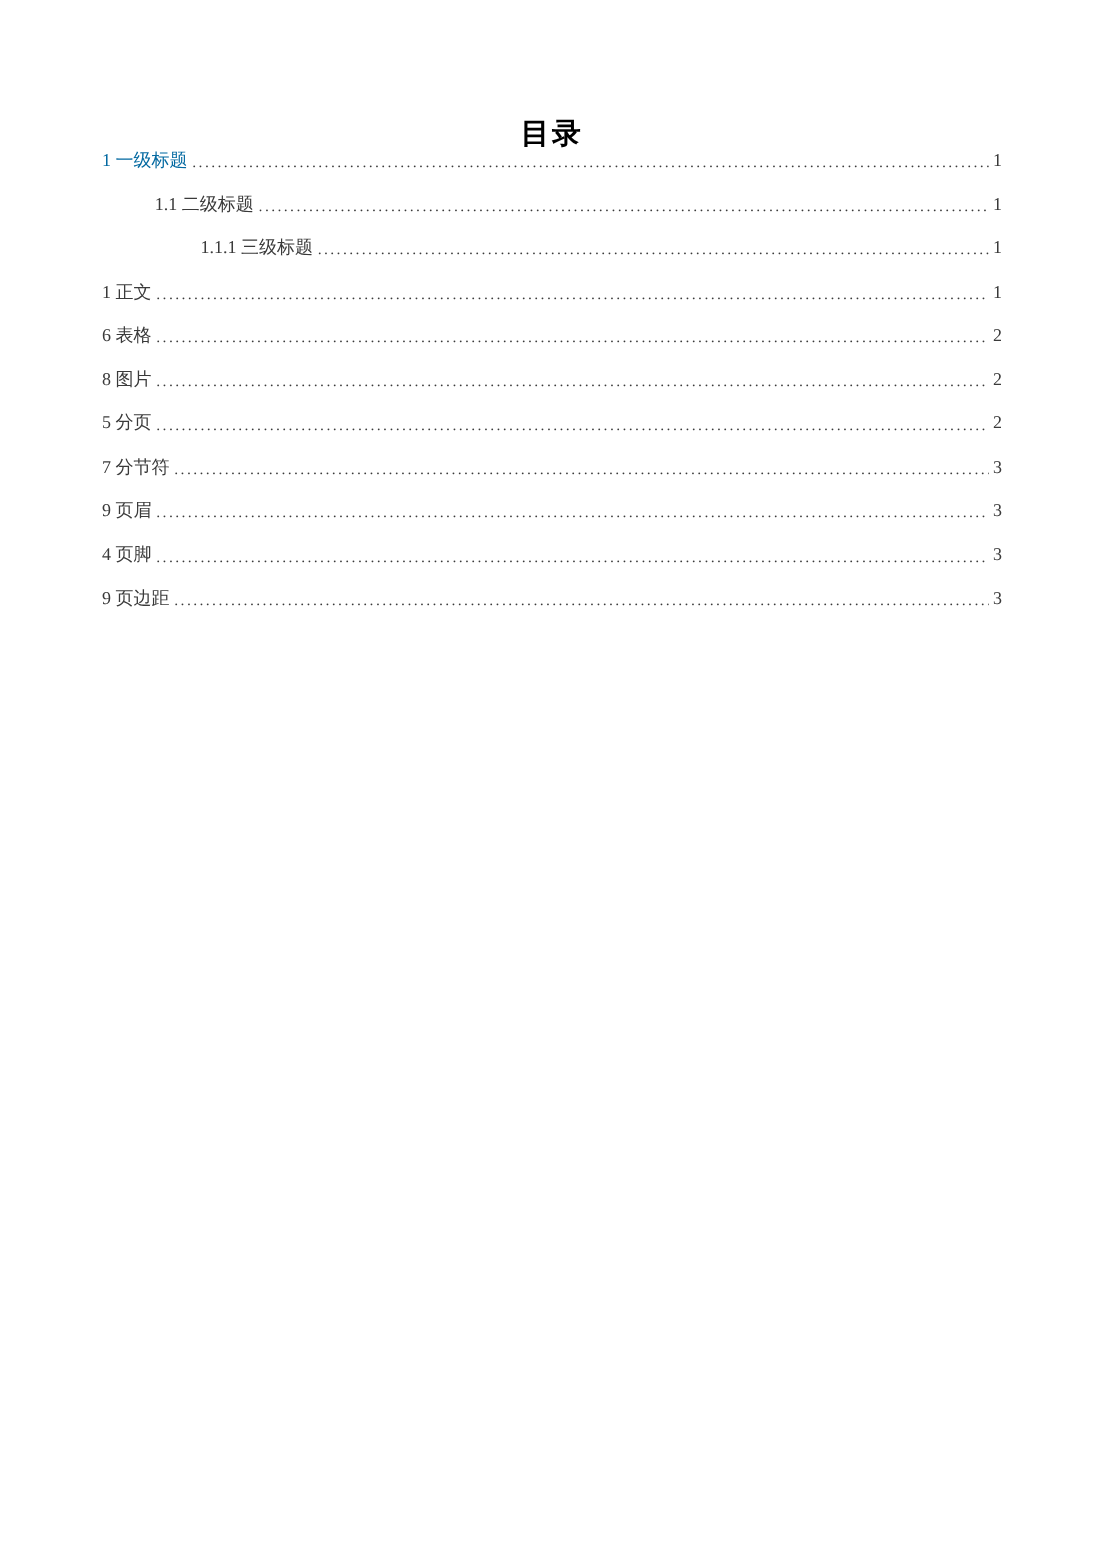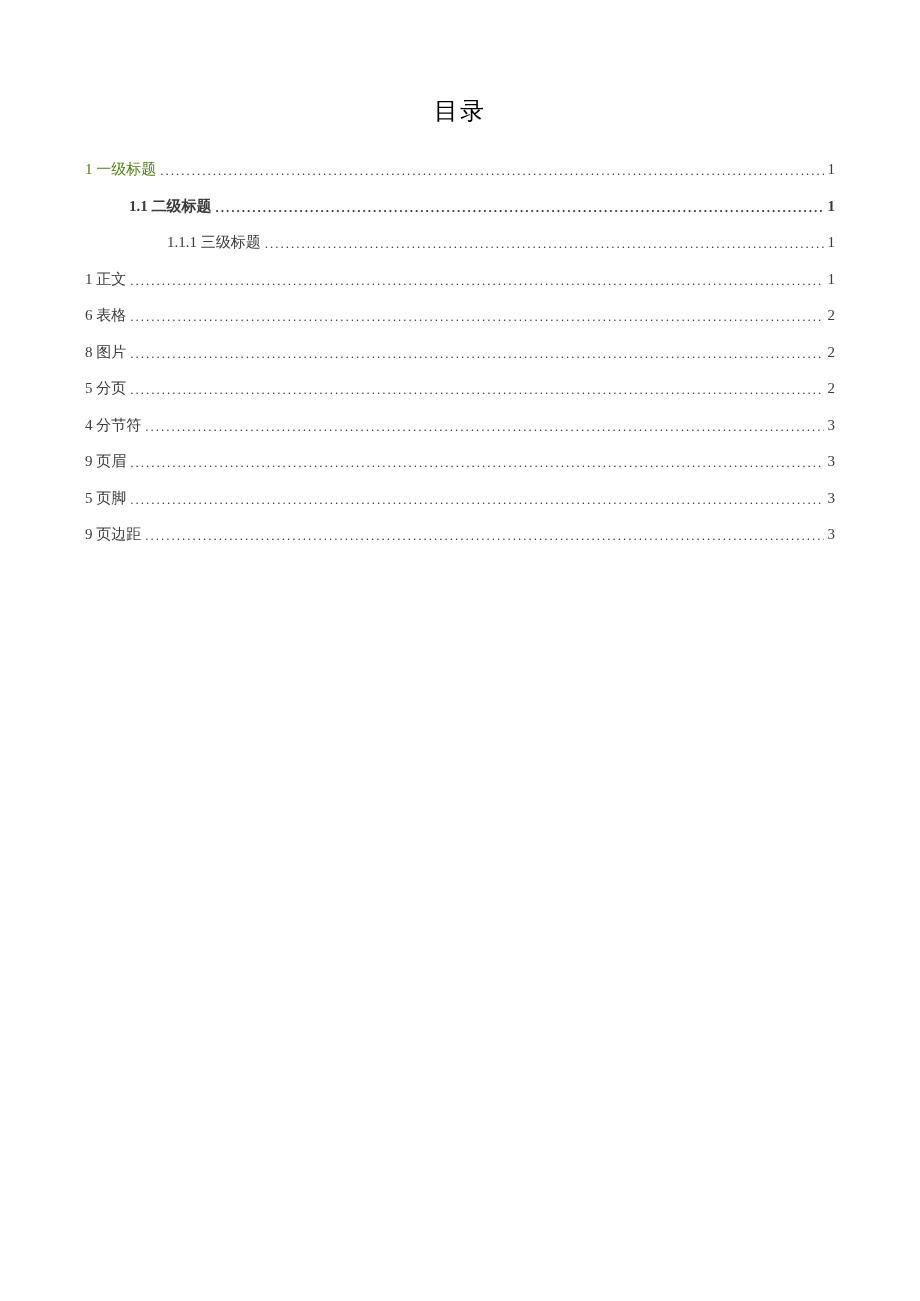--- a/index.html
+++ b/index.html
@@ -9,24 +9,23 @@
       font-family: "SimSun", "宋体", serif;
       width: 920px;
       height: 1301px;
     }
     .page {
       padding: 95px 85px 0 85px;
     }
     .title {
       text-align: center;
       font-family: "SimHei", "黑体", sans-serif;
-      font-weight: normal;
+      font-weight: bold;
       font-size: 24px;
       color: #000;
-      margin-bottom: 35px;
       letter-spacing: 2px;
     }
     .toc-entry {
       display: flex;
       align-items: baseline;
       font-size: 15px;
       color: #3a3a3a;
       line-height: 1;
       margin-bottom: 21.5px;
       white-space: nowrap;
@@ -44,27 +43,27 @@
       position: relative;
       top: 1px;
     }
     .toc-dots::after {
       content: "...................................................................................................................................................................................";
     }
     .toc-page {
       flex-shrink: 0;
     }
     .indent-0 { margin-left: 0; }
-    .indent-1 { margin-left: 44px; font-weight: bold; }
+    .indent-1 { margin-left: 44px; }
     .indent-2 { margin-left: 82px; }
     .link {
       color: #0f4aa3;
     }
     .first-link .toc-label {
-      color: #4d7c0f;
+      color: #0369a1;
     }
     .italic .toc-label {
     }
   </style>
 </head>
 <body>
 
 <div class="page">
   <div class="title">目录</div>
   <div id="toc-container">
@@ -97,31 +96,31 @@
         <span class="toc-label">8 图片</span>
         <span class="toc-dots"></span>
         <span class="toc-page">2</span>
       </div>
       <div class="toc-entry indent-0 italic">
         <span class="toc-label">5 分页</span>
         <span class="toc-dots"></span>
         <span class="toc-page">2</span>
       </div>
       <div class="toc-entry indent-0">
-        <span class="toc-label">4 分节符</span>
+        <span class="toc-label">7 分节符</span>
         <span class="toc-dots"></span>
         <span class="toc-page">3</span>
       </div>
       <div class="toc-entry indent-0">
         <span class="toc-label">9 页眉</span>
         <span class="toc-dots"></span>
         <span class="toc-page">3</span>
       </div>
       <div class="toc-entry indent-0">
-        <span class="toc-label">5 页脚</span>
+        <span class="toc-label">4 页脚</span>
         <span class="toc-dots"></span>
         <span class="toc-page">3</span>
       </div>
       <div class="toc-entry indent-0">
         <span class="toc-label">9 页边距</span>
         <span class="toc-dots"></span>
         <span class="toc-page">3</span>
       </div>
     </div>
 </div>

